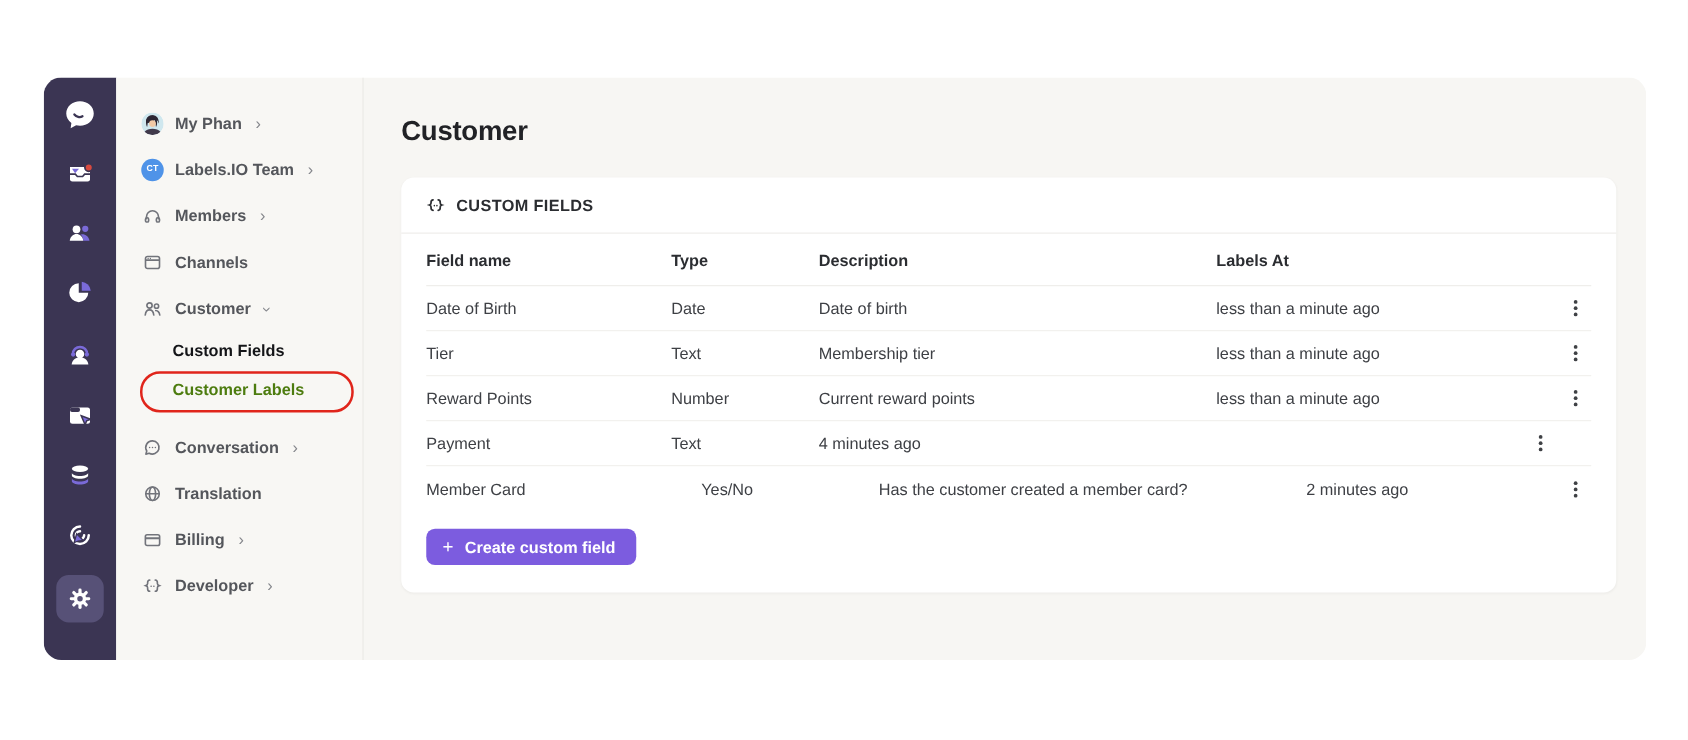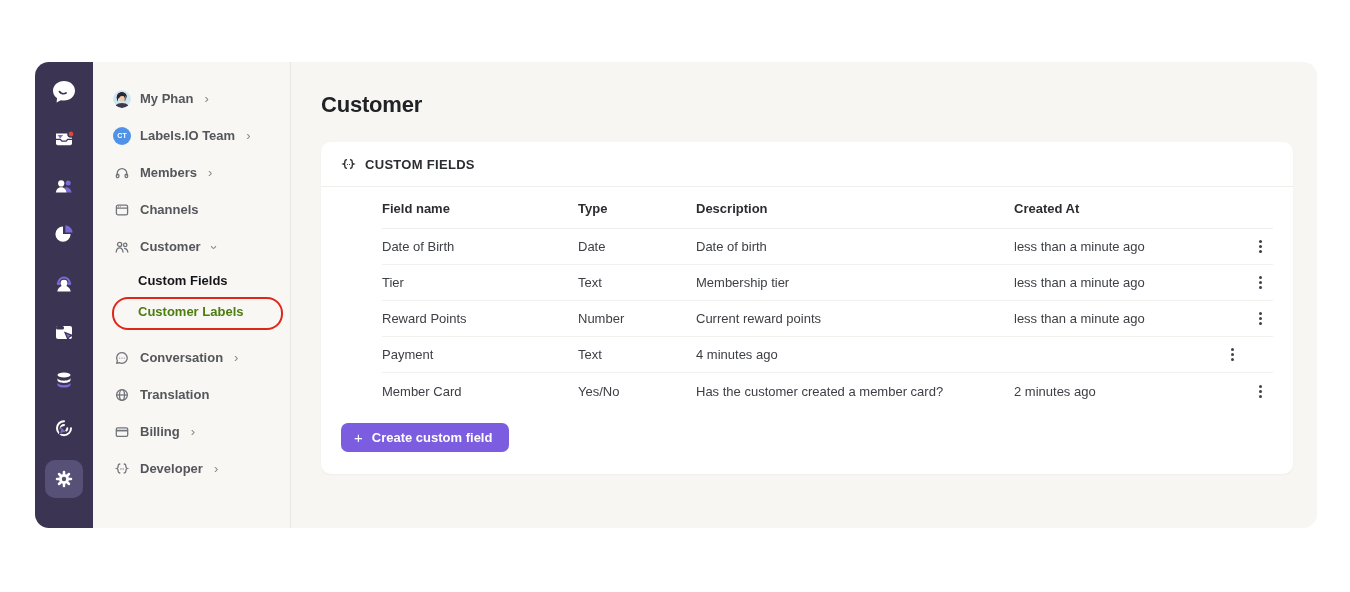--- a/index.html
+++ b/index.html
@@ -87,29 +87,28 @@
     display: flex; align-items: center; gap: 9px;
     padding: 15px 20px 14px;
     border-bottom: 1px solid #efeeeb;
     font-weight: 700; font-size: 13px; color: #2b2d31; letter-spacing: .3px;
   }
   .table { margin: 0 20px; }
   .t-head, .t-row {
     display: grid;
     grid-template-columns: 196px 118px 318px 1fr 28px;
     align-items: center;
-    margin-left: 41px;
   }
   .t-head {
     padding: 14px 0 12px;
     border-bottom: 1px solid #efeeeb;
     font-weight: 700; color: #2b2d31;
   }
   .t-row { height: 36px; border-bottom: 1px solid #f2f1ee; color: #3e4045; }
-  .t-row:last-child { border-bottom: none; }
+  .t-row:last-child { border-bottom: none; gap: 24px; }
   .kebab {
     justify-self: end;
     width: 26px; height: 24px;
     display: flex; flex-direction: column; align-items: center; justify-content: center; gap: 2px;
     background: none; border: none; cursor: pointer;
   }
   .kebab .dot { width: 3px; height: 3px; border-radius: 50%; background: #3f4145; }
 
   .btn-row { padding: 14px 20px 22px; }
   .create-btn {
@@ -364,21 +363,21 @@
           </svg>
         </span>
         <span>CUSTOM FIELDS</span>
       </div>
 
       <div class="table">
         <div class="t-head">
           <span>Field name</span>
           <span>Type</span>
           <span>Description</span>
-          <span>Created At</span>
+          <span>Labels At</span>
           <span></span>
         </div>
 
         <div class="t-row">
           <span>Date of Birth</span>
           <span>Date</span>
           <span>Date of birth</span>
           <span>less than a minute ago</span>
           <button class="kebab">
               <i class="dot"></i>

